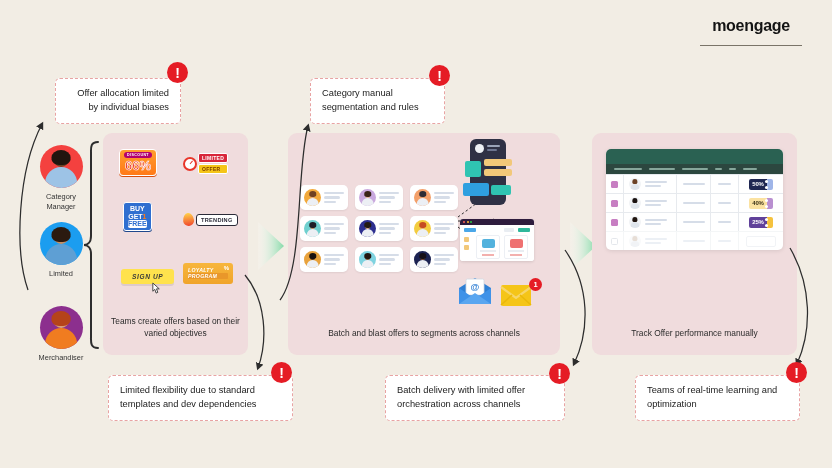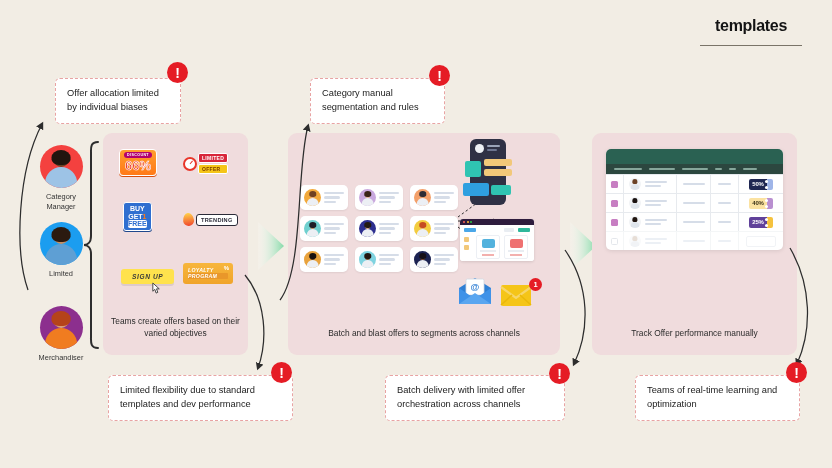--- a/index.html
+++ b/index.html
@@ -157,41 +157,41 @@
 
   svg.arrows { position:absolute; left:0; top:0; width:832px; height:468px;
     pointer-events:none; z-index:6; }
 </style>
 </head>
 <body>
 
 <div id="stage">
 
   <div class="brand">
-    <div class="brand-word">templates</div>
+    <div class="brand-word">moengage</div>
     <div class="brand-rule"></div>
   </div>
 
   <svg class="arrows" viewBox="0 0 832 468">
     <defs>
       <marker id="ah" markerWidth="7" markerHeight="7" refX="4" refY="3.2" orient="auto">
         <path d="M0,0 L6,3.2 L0,6.4 Z" fill="#2d2d2d"></path>
       </marker>
     </defs>
     <g fill="none" stroke="#2d2d2d" stroke-width="1.25" marker-end="url(#ah)">
       <path d="M28,290 C14,250 18,170 42,124"></path>
       <path d="M280,300 C304,268 296,170 308,126"></path>
       <path d="M245,275 C266,300 268,340 258,368"></path>
       <path d="M565,250 C590,286 590,330 574,364"></path>
       <path d="M845,240"></path>
       <path d="M790,248 C812,286 812,330 797,364"></path>
     </g>
   </svg>
 
-  <div class="callout" style="left:55px; top:78px; width:126px;">
+  <div class="callout" style="left:55px; top:78px; width:126px;text-align:right;">
     <span>Offer allocation limited by individual biases</span>
   </div>
   <div class="bang" style="left:167px; top:62px;"></div>
 
   <div class="callout" style="left:310px; top:78px; width:135px;">
     <span>Category manual segmentation and rules</span>
   </div>
   <div class="bang" style="left:429px; top:65px;"></div>
 
   <div class="persona" style="left:32px; top:145px;">
@@ -605,21 +605,21 @@
         <div class="tc" style="width:44px; justify-content:center;">
           <div class="cempty" style="width:30px;"></div>
         </div>
       </div>
     </div>
 
     <div class="panel-caption">Track Offer performance manually</div>
   </div>
 
   <div class="callout" style="left:108px; top:375px; width:185px;">
-    <span>Limited flexibility due to standard templates and dev performance</span>
+    <span>Limited flexibility due to standard templates and dev dependencies</span>
   </div>
   <div class="bang" style="left:271px; top:362px;"></div>
 
   <div class="callout" style="left:385px; top:375px; width:180px;">
     <span>Batch delivery with limited offer orchestration across channels</span>
   </div>
   <div class="bang" style="left:549px; top:363px;"></div>
 
   <div class="callout" style="left:635px; top:375px; width:165px;">
     <span>Teams of real-time learning and optimization</span>

